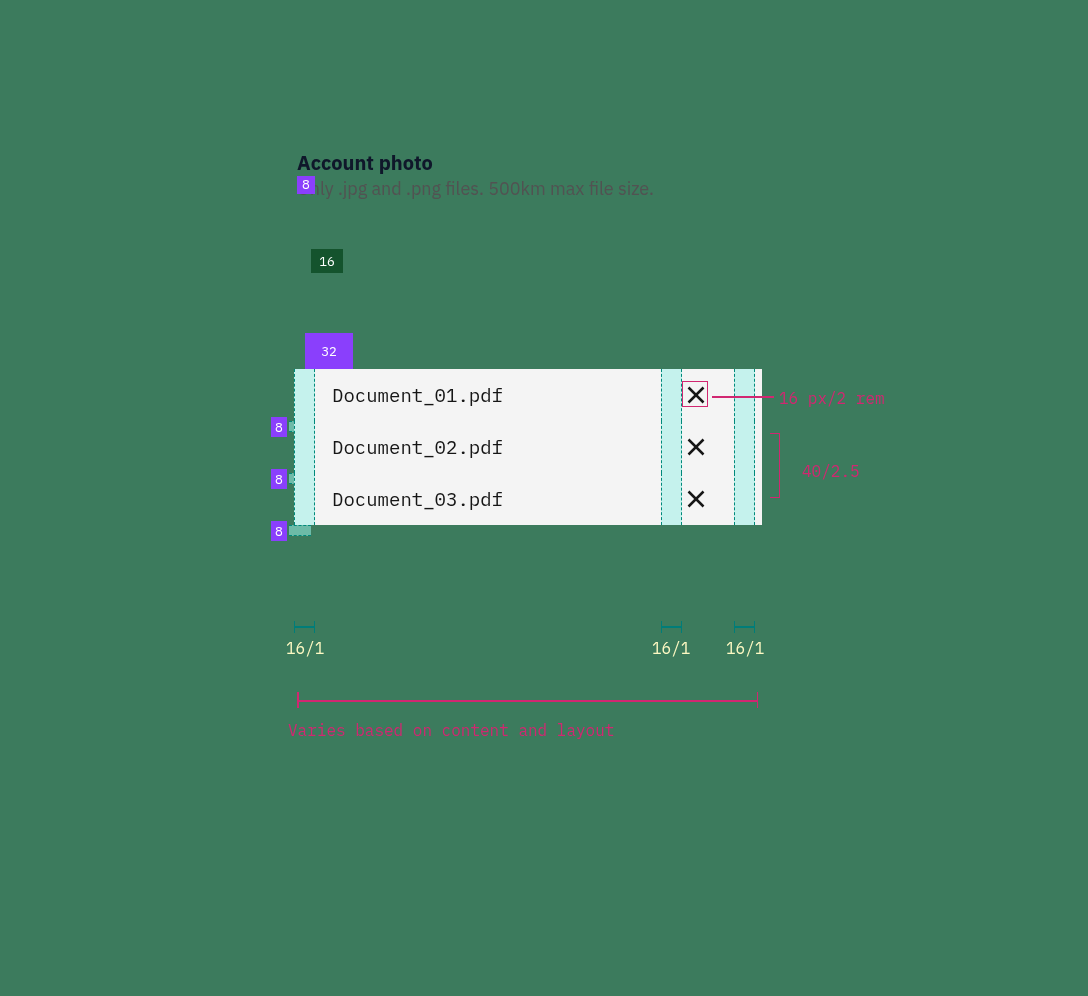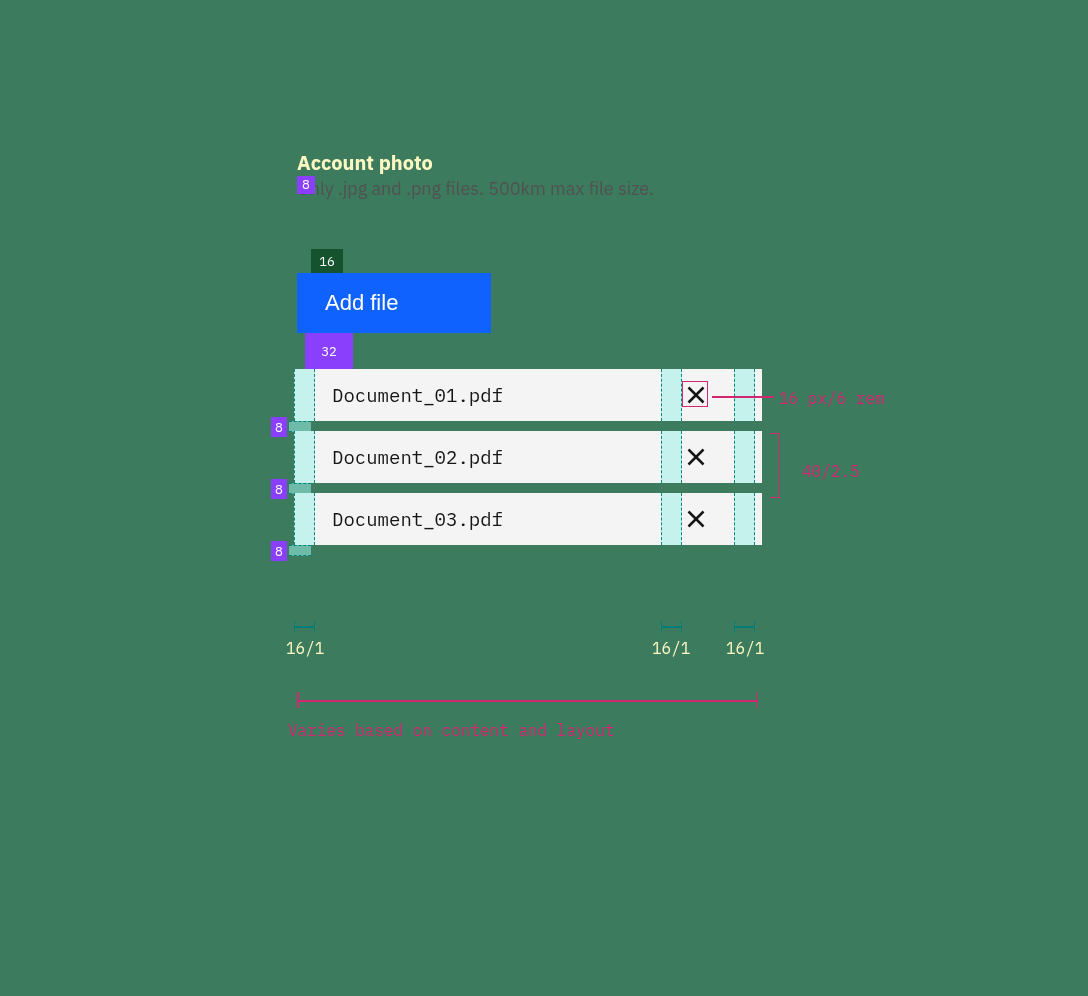--- a/index.html
+++ b/index.html
@@ -16,21 +16,21 @@
     }
     .container {
       position: absolute;
       left: 297px;
       top: 150px;
       width: 500px;
     }
     .title {
       font-size: 20px;
       font-weight: 700;
-      color: #fef9c3;
+      color: #0f172a;
       line-height: 1.3;
     }
     .spacer-badge {
       background: #8a3ffc;
       color: #ffffff;
       font-size: 13px;
       font-family: 'IBM Plex Mono', monospace;
       padding: 0 5px;
       display: inline-block;
       line-height: 18px;
@@ -91,21 +91,20 @@
     }
     .file-list {
       position: absolute;
       left: -3px;
       top: 219px;
       width: 468px;
     }
     .file-row-wrap {
       position: relative;
       height: 52px;
-      margin-bottom: 10px;
     }
     .file-row-wrap:last-child {
       margin-bottom: 0;
     }
     .file-row {
       position: relative;
       height: 52px;
       background: #f4f4f4;
       display: flex;
       align-items: center;
@@ -262,21 +261,20 @@
 
 <div class="container">
   <h3 class="title">Account photo</h3>
 
   <span class="spacer-badge spacer-8-top">8</span>
 
   <p class="description">Only .jpg and .png files. 500km max file size.</p>
 
   <span class="spacer-16">16</span>
 
-  <button class="add-button">Add file</button>
 
   <span class="spacer-24">32</span>
 
   <div class="file-list">
 
     <div class="file-row-wrap">
       <div class="file-row">
         <div class="col-guide g1"></div>
         <div class="col-guide g2"></div>
         <div class="col-guide g3"></div>
@@ -324,21 +322,21 @@
         </span>
       </div>
       <span class="gap-guide" style="top:52px"></span>
       <span class="gap-badge" style="top:48px">8</span>
     </div>
 
 
   </div>
 </div>
 
-<span class="annotation ann-16px">16 px/6 rem</span>
+<span class="annotation ann-16px">16 px/2 rem</span>
 <span class="ann-line-16"></span>
 
 <span class="height-bracket"></span>
 <span class="annotation ann-height">40/2.5</span>
 
 <div class="width-bracket">
   <div class="line"></div>
   <div class="tick" style="left:0"></div>
   <div class="tick" style="right:0"></div>
 </div>

